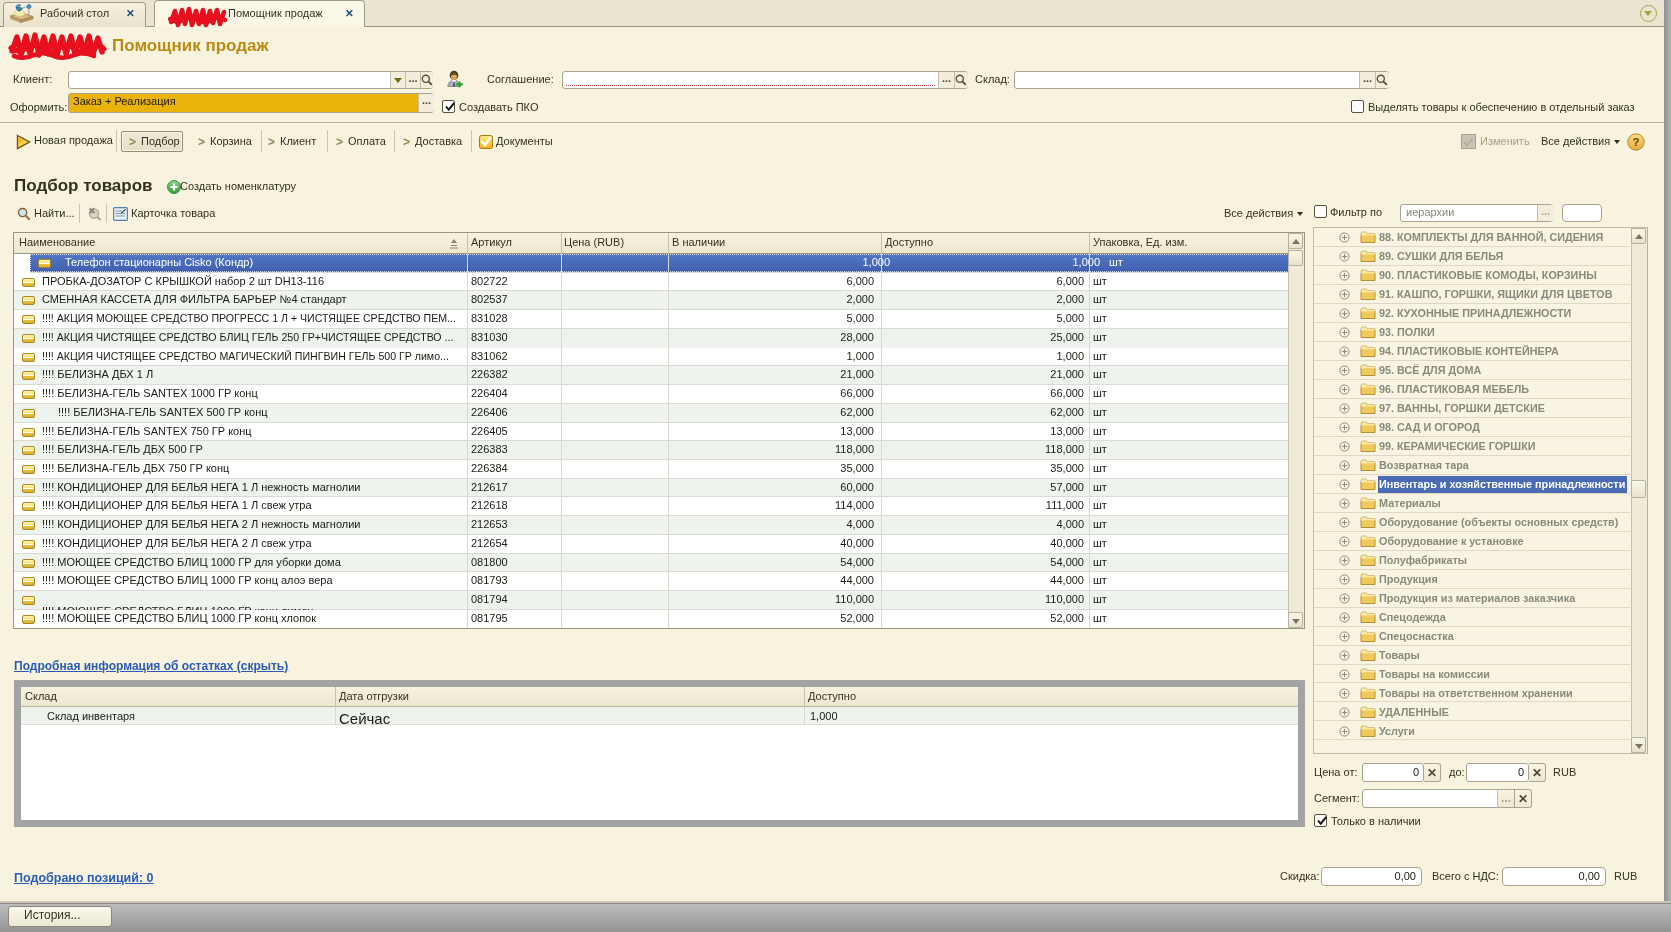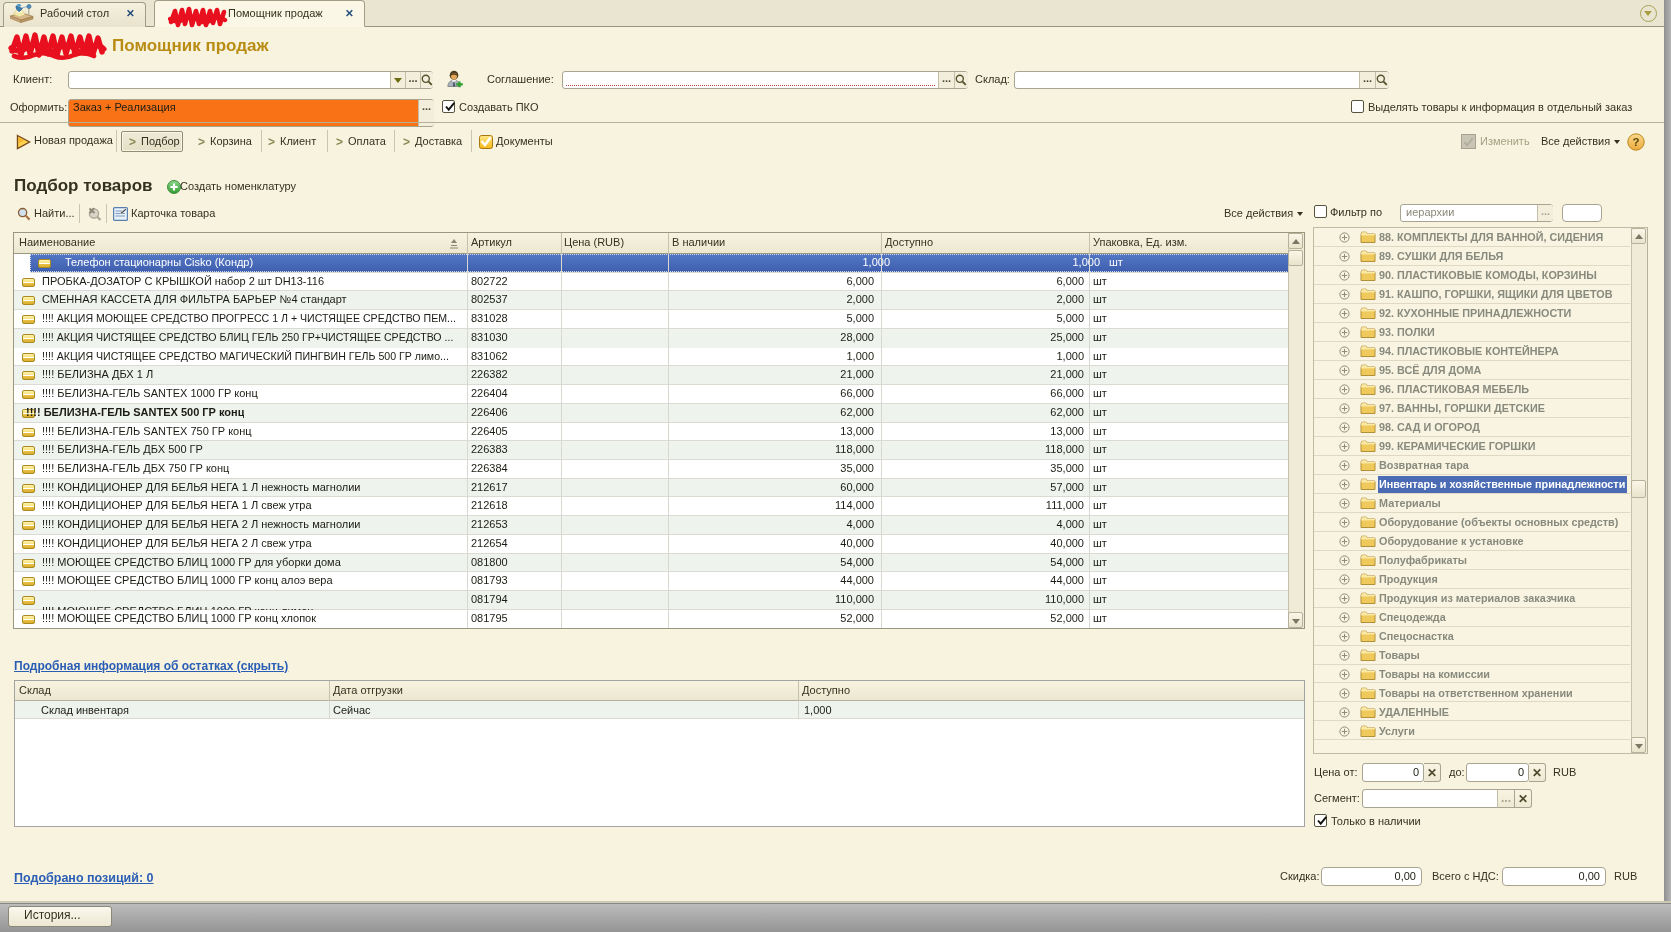--- a/index.html
+++ b/index.html
@@ -136,31 +136,31 @@
   <div class="cbtn dots" style="left:344px;width:16px">...</div>
   <div class="cbtn" style="left:360px;width:14px;border-radius:0 2px 2px 0">
       <svg style="position:absolute;left:0px;top:2px" width="12" height="12" viewBox="0 0 14 14">
         <circle cx="5.6" cy="5.6" r="4.1" fill="none" stroke="#55512e" stroke-width="1.6"></circle>
         <line x1="8.8" y1="8.8" x2="12.6" y2="12.6" stroke="#55512e" stroke-width="2.2"></line>
       </svg>
     </div>
 </div>
 
 <span class="lbl" style="left:10px;top:101px">Оформить:</span>
-<div class="ctl" style="left:68px;top:99px;width:366px;height:28px;background:#f97316">
+<div class="ctl" style="left:68px;top:93px;width:366px;height:20px;background:#eab308">
   <span class="ab" style="left:4px;top:1px;font-size:11px;color:#1c1c14">Заказ + Реализация</span>
   <div class="cbtn dots" style="left:349px;width:16px;border-radius:0 2px 2px 0">...</div>
 </div>
 <div class="cb" style="left:442px;top:100px"></div>
 <svg class="ab" style="left:444px;top:101px" width="12" height="12" viewBox="0 0 12 12">
     <path d="M2 5.5 L4.7 8.7 L10.3 1.8" fill="none" stroke="#15150f" stroke-width="1.9"></path>
   </svg>
 <span class="lbl" style="left:459px;top:101px">Создавать ПКО</span>
 <div class="cb" style="left:1351px;top:100px"></div>
-<span class="lbl" style="left:1368px;top:101px">Выделять товары к информация в отдельный заказ</span>
+<span class="lbl" style="left:1368px;top:101px">Выделять товары к обеспечению в отдельный заказ</span>
 
 <div class="ab" style="left:0;top:122px;width:1664px;height:1px;background:#b5b09a"></div>
 
 <svg class="ab" style="left:16px;top:134px" width="15" height="16" viewBox="0 0 15 16">
   <path d="M1.5 1.5 L13.5 8 L1.5 14.5 Z" fill="#ffd34e" stroke="#7a4a1a" stroke-width="1.4"></path>
   <path d="M2.5 3.5 L8 6.5 L2.5 9.5 Z" fill="#f7b32a"></path>
 </svg>
 <span class="txt" style="left:34px;top:134px">Новая продажа</span>
 <div class="sep" style="left:116px;top:130px;height:22px"></div>
 <div class="ab" style="left:121px;top:131px;width:62px;height:21px;background:linear-gradient(#eeead6,#e5dfc6);border:1px solid #928e76;border-radius:2px;box-shadow:inset 0 0 0 1px #f8f5e6"></div>
@@ -331,21 +331,21 @@
 <div class="trow trb" style="top:152.0px;height:18.72px">
       <span class="nicon"></span>
       <span class="cnm" style="left:28px;">!!!! БЕЛИЗНА-ГЕЛЬ SANTEX 1000 ГР конц</span>
       <span class="cart">226404</span>
       <span class="cnal">66,000</span>
       <span class="cdos">66,000</span>
       <span class="csht">шт</span>
     </div>
 <div class="trow tra" style="top:170.8px;height:18.72px">
       <span class="nicon"></span>
-      <span class="cnm" style="left:12px;font-weight:bold;">!!!! БЕЛИЗНА-ГЕЛЬ SANTEX 500 ГР конц</span>
+      <span class="cnm" style="left:44px;">!!!! БЕЛИЗНА-ГЕЛЬ SANTEX 500 ГР конц</span>
       <span class="cart">226406</span>
       <span class="cnal">62,000</span>
       <span class="cdos">62,000</span>
       <span class="csht">шт</span>
     </div>
 <div class="trow trb" style="top:189.5px;height:18.72px">
       <span class="nicon"></span>
       <span class="cnm" style="left:28px;">!!!! БЕЛИЗНА-ГЕЛЬ SANTEX 750 ГР конц</span>
       <span class="cart">226405</span>
       <span class="cnal">13,000</span>
@@ -669,28 +669,28 @@
   <div class="sbtn" style="right:1px;top:0px;width:15px;height:16px">
       <div class="arr arru" style="left:3px;top:5px"></div>
     </div>
   <div class="sbtn" style="right:1px;top:252px;width:15px;height:18px"></div>
   <div class="sbtn" style="right:1px;bottom:0px;width:15px;height:16px">
       <div class="arr arrd" style="left:3px;top:6px"></div>
     </div>
 </div>
 
 <span class="link" style="left:14px;top:659px">Подробная информация об остатках (скрыть)</span>
-<div class="ab" style="left:14px;top:680px;width:1291px;height:147px;border:1px solid #a3a3a3;background:#fff">
+<div class="ab" style="left:14px;top:680px;width:1291px;height:147px;border:7px solid #a3a3a3;background:#fff">
   <div style="position:absolute;left:0;top:0;right:0;height:20px;background:linear-gradient(#f7f3e0,#ece7d0);border-bottom:1px solid #b5b19c"></div>
   <span class="ab" style="left:4px;top:3px;font-size:11px;color:#33321f">Склад</span>
   <span class="ab" style="left:318px;top:3px;font-size:11px;color:#33321f">Дата отгрузки</span>
   <span class="ab" style="left:787px;top:3px;font-size:11px;color:#33321f">Доступно</span>
   <div class="ab" style="left:0;top:20px;right:0;height:18px;background:#eef3ee;border-bottom:1px solid #dbdbd3"></div>
   <span class="ab" style="left:26px;top:23px;font-size:11px;color:#1c1c14">Склад инвентаря</span>
-  <span class="ab" style="left:318px;top:23px;font-size:11px;color:#1c1c14">Сейчас</span>
+  <span class="ab" style="left:318px;top:23px;font-size:15px;color:#1c1c14">Сейчас</span>
   <span class="ab" style="left:789px;top:23px;font-size:11px;color:#1c1c14">1,000</span>
   <div class="ab" style="left:314px;top:0;width:1px;height:20px;background:#c5c1aa"></div>
   <div class="ab" style="left:783px;top:0;width:1px;height:20px;background:#c5c1aa"></div>
   <div class="ab" style="left:314px;top:20px;width:1px;height:18px;background:#d8d8d0"></div>
   <div class="ab" style="left:783px;top:20px;width:1px;height:18px;background:#d8d8d0"></div>
 </div>
 <span class="link" style="left:14px;top:871px;font-size:12.5px">Подобрано позиций: 0</span>
 
 <span class="lbl" style="left:1314px;top:766px">Цена от:</span>
 <div class="ctl" style="left:1362px;top:763px;width:62px;height:19px">

